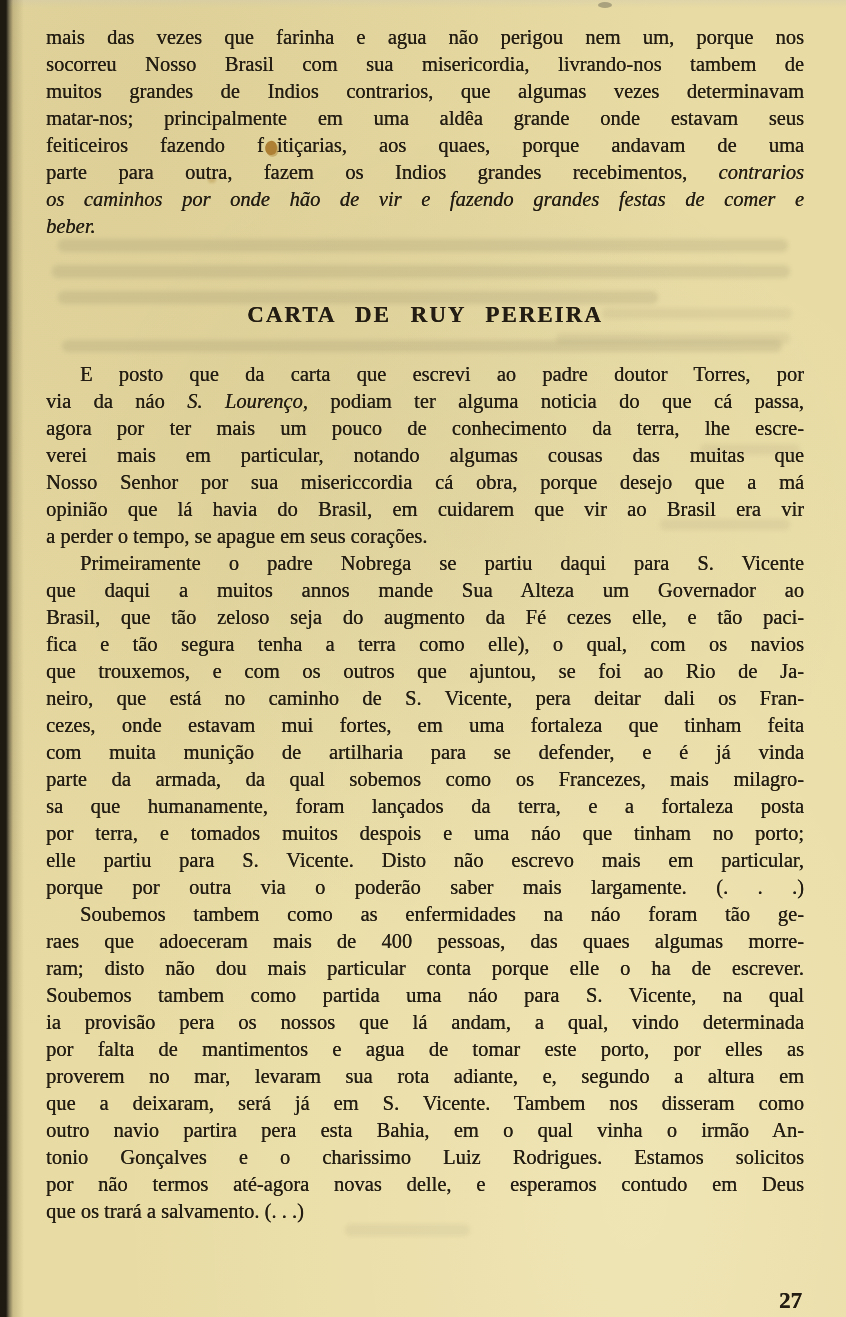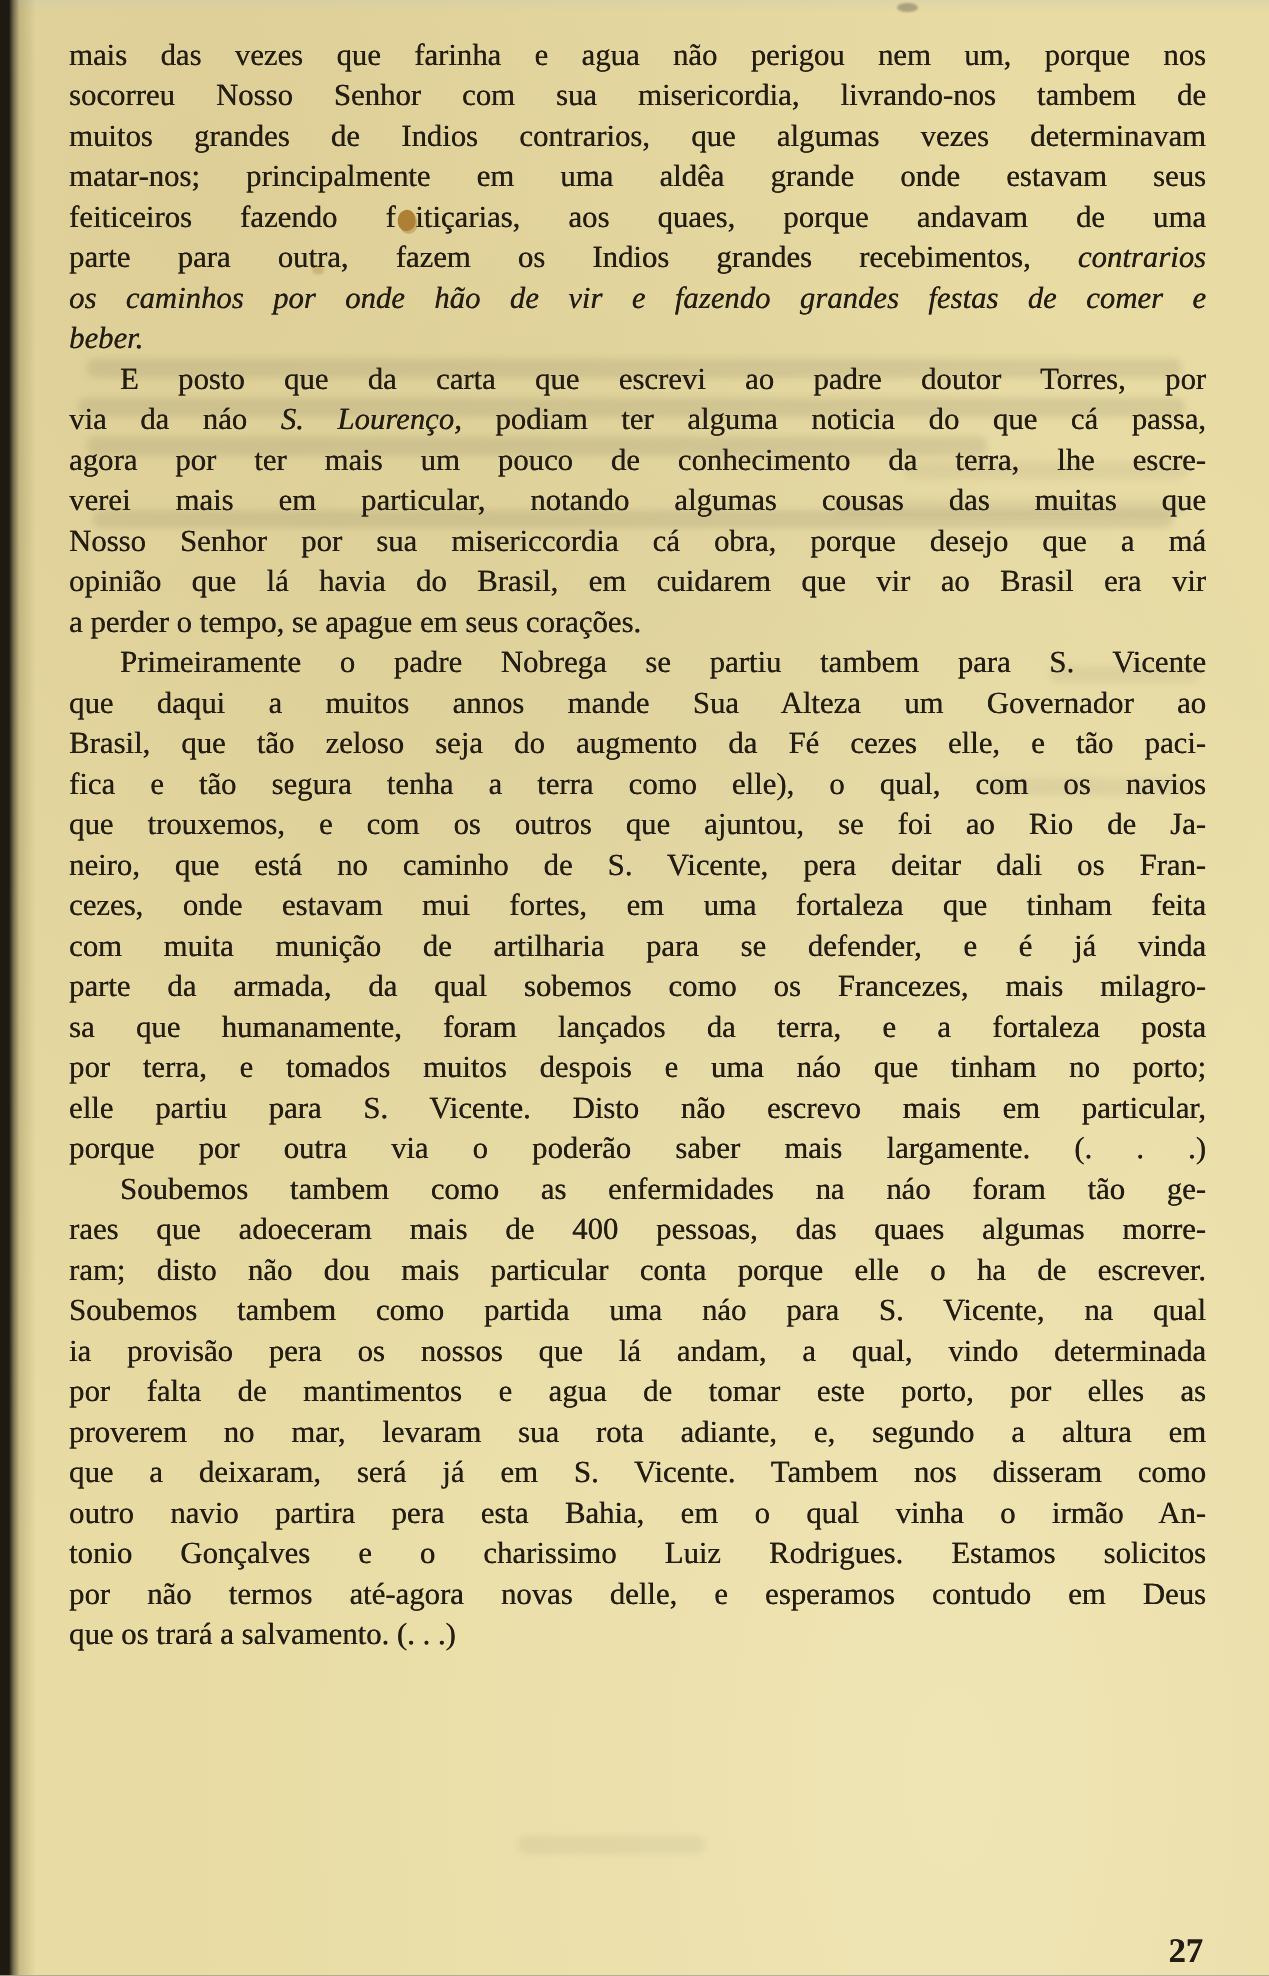--- a/index.html
+++ b/index.html
@@ -108,39 +108,40 @@
   <div class="bleed b6"></div>
   <div class="bleed weak b7"></div>
   <div class="bleed weak b8"></div>
   <div class="bleed weak b9"></div>
 
   <div class="faint-spot"></div>
 
   <main class="text-block">
       <div class="paragraph">
         <div class="line"><span>mais das vezes que farinha e agua não perigou nem um, porque nos</span></div>
-        <div class="line"><span>socorreu Nosso Senhor com sua misericordia, livrando-nos tambem de</span></div>
+        <div class="line"><span>socorreu Nosso Brasil com sua misericordia, livrando-nos tambem de</span></div>
         <div class="line"><span>muitos grandes de Indios contrarios, que algumas vezes determinavam</span></div>
         <div class="line"><span>matar-nos; principalmente em uma aldêa grande onde estavam seus</span></div>
         <div class="line"><span>feiticeiros fazendo f</span><span class="ink-blot"></span><span>itiçarias, aos quaes, porque andavam de uma</span></div>
         <div class="line"><span>parte para outra, fazem os Indios grandes recebimentos, </span><em>contrarios</em></div>
         <div class="line"><em>os caminhos por onde hão de vir e fazendo grandes festas de comer e</em></div>
         <div class="line last"><em>beber.</em></div>
       </div>
+      <h1 class="heading">CARTA DE RUY PEREIRA</h1>
       <div class="paragraph">
         <div class="line indent"><span>E posto que da carta que escrevi ao padre doutor Torres, por</span></div>
         <div class="line"><span>via da náo </span><em>S. Lourenço,</em><span> podiam ter alguma noticia do que cá passa,</span></div>
         <div class="line"><span>agora por ter mais um pouco de conhecimento da terra, lhe escre-</span></div>
         <div class="line"><span>verei mais em particular, notando algumas cousas das muitas que</span></div>
         <div class="line"><span>Nosso Senhor por sua misericcordia cá obra, porque desejo que a má</span></div>
         <div class="line"><span>opinião que lá havia do Brasil, em cuidarem que vir ao Brasil era vir</span></div>
         <div class="line last"><span>a perder o tempo, se apague em seus corações.</span></div>
       </div>
       <div class="paragraph">
-        <div class="line indent"><span>Primeiramente o padre Nobrega se partiu tambem para S. Vicente</span></div>
+        <div class="line indent"><span>Primeiramente o padre Nobrega se partiu daqui para S. Vicente</span></div>
         <div class="line"><span>que daqui a muitos annos mande Sua Alteza um Governador ao</span></div>
         <div class="line"><span>Brasil, que tão zeloso seja do augmento da Fé cezes elle, e tão paci-</span></div>
         <div class="line"><span>fica e tão segura tenha a terra como elle), o qual, com os navios</span></div>
         <div class="line"><span>que trouxemos, e com os outros que ajuntou, se foi ao Rio de Ja-</span></div>
         <div class="line"><span>neiro, que está no caminho de S. Vicente, pera deitar dali os Fran-</span></div>
         <div class="line"><span>cezes, onde estavam mui fortes, em uma fortaleza que tinham feita</span></div>
         <div class="line"><span>com muita munição de artilharia para se defender, e é já vinda</span></div>
         <div class="line"><span>parte da armada, da qual sobemos como os Francezes, mais milagro-</span></div>
         <div class="line"><span>sa que humanamente, foram lançados da terra, e a fortaleza posta</span></div>
         <div class="line"><span>por terra, e tomados muitos despois e uma náo que tinham no porto;</span></div>

